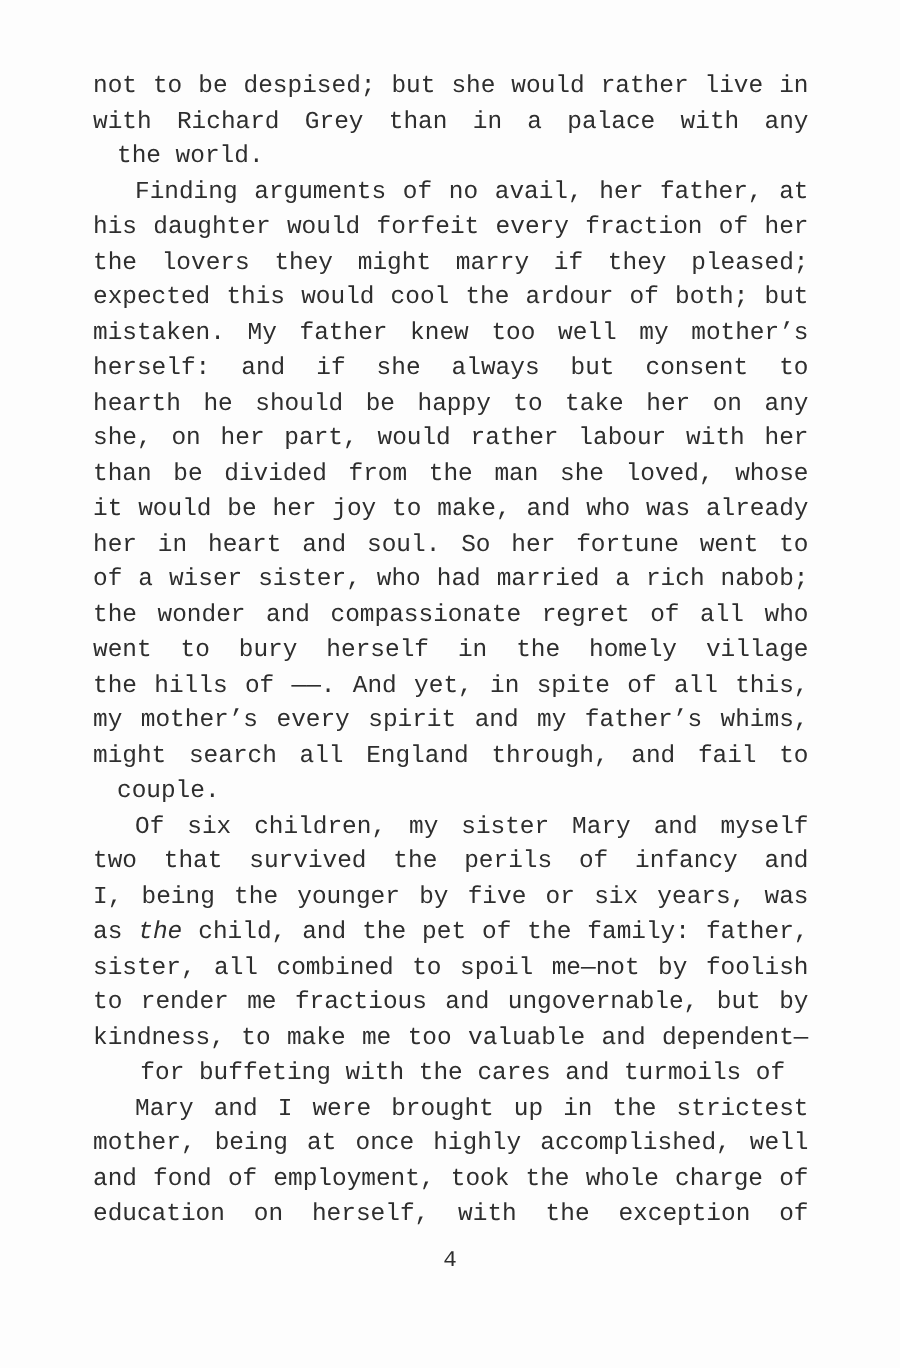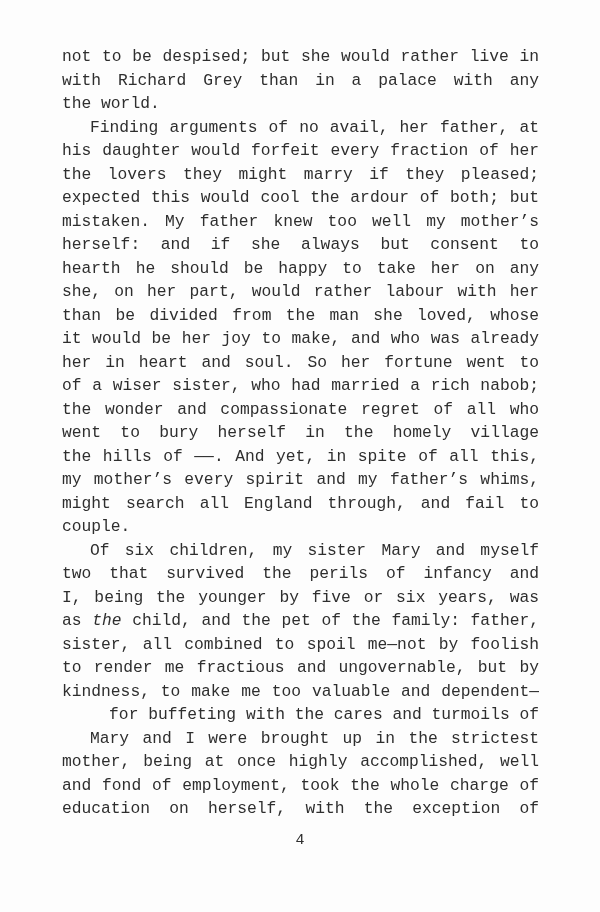--- a/index.html
+++ b/index.html
@@ -19,22 +19,23 @@
   .line {
     font-size: 16.3px;
     line-height: 23.5px;
     height: 23.5px;
     overflow: hidden;
     text-align: justify;
     text-align-last: justify;
     white-space: normal;
   }
   .line.end {
-    text-align: right;
+    text-align: center;
     text-align-last: left;
+    margin-left: 16px;
   }
   .line.indent {
     text-indent: 28px;
   }
   .line em {
     font-style: italic;
   }
   .page-num {
     margin-top: 9px;
     text-align: center;

